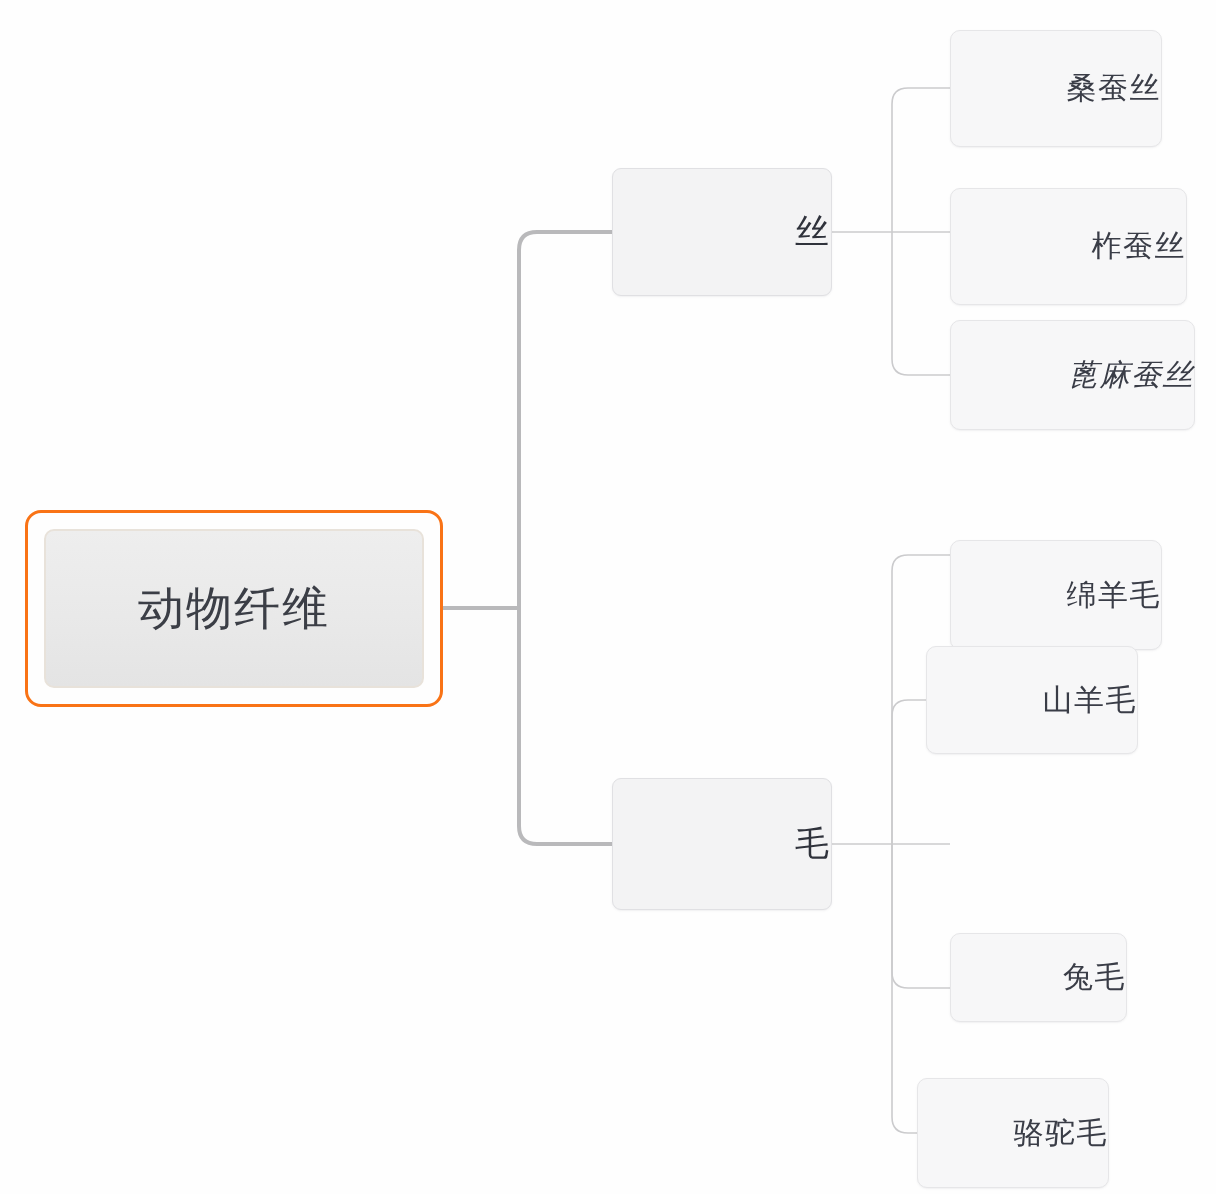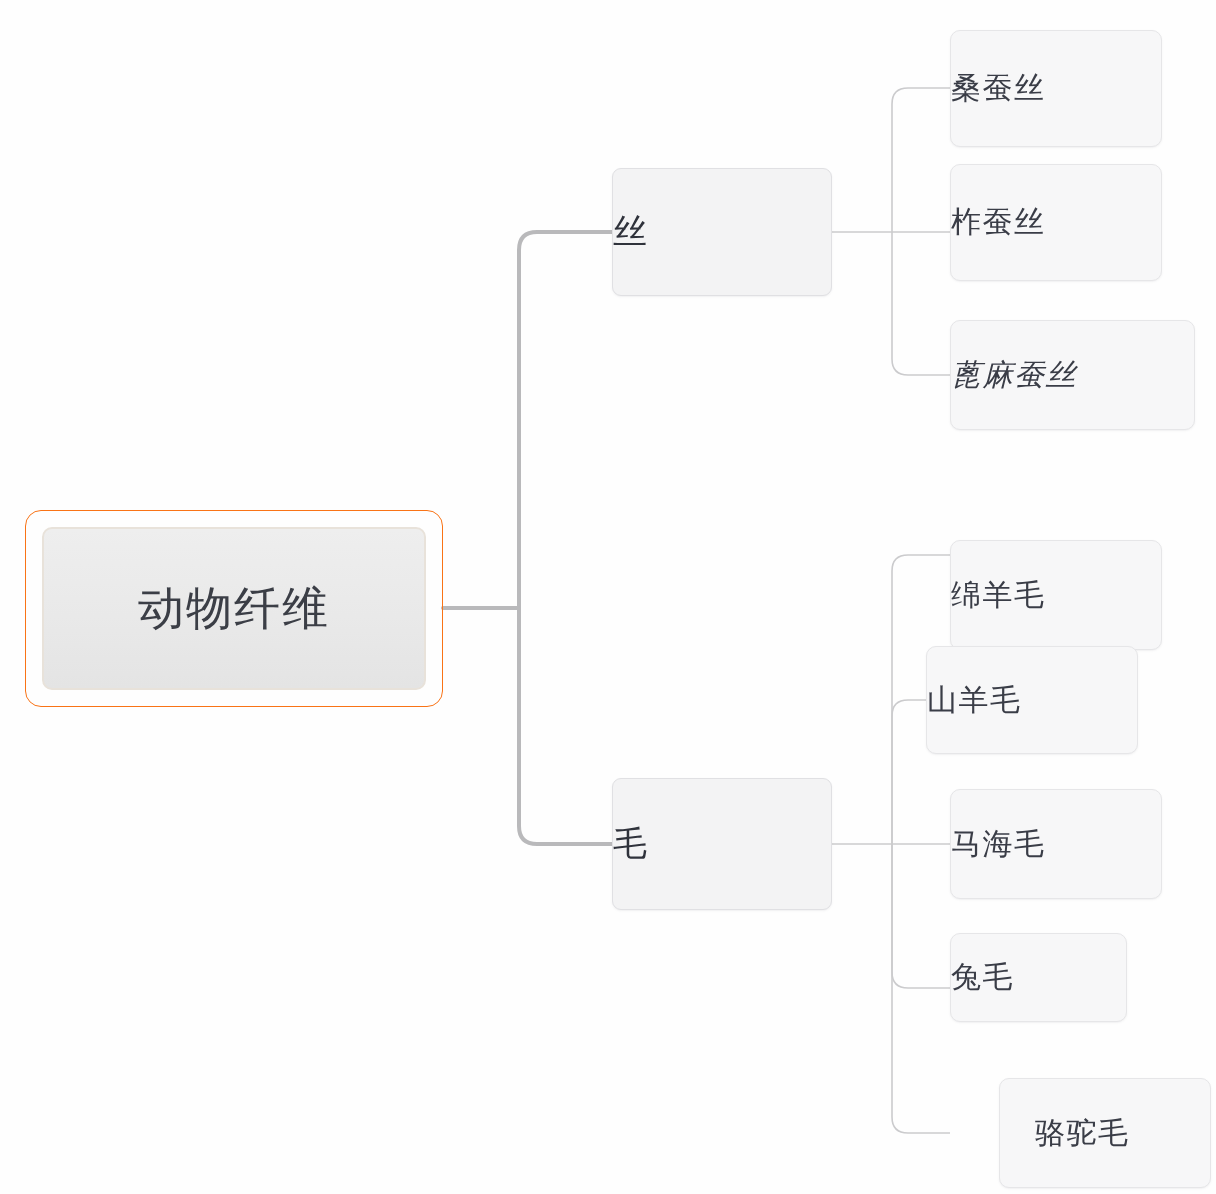--- a/index.html
+++ b/index.html
@@ -23,36 +23,36 @@
     top: 0;
     width: 1216px;
     height: 1194px;
     pointer-events: none;
   }
   .node {
     position: absolute;
     box-sizing: border-box;
     display: flex;
     align-items: center;
-    justify-content: flex-start;
+    justify-content: flex-end;
     text-align: center;
     color: #3a3d47;
     background: #f6f6f7;
     border: 1px solid #e3e3e5;
     border-radius: 10px;
     box-shadow: 0 1px 2px rgba(120,120,130,0.10);
     white-space: nowrap;
   }
   .node-label {
     display: block;
     letter-spacing: 1px;
   }
   
   .node.root {
-    border: 1px solid #f97316;
+    border: 3px solid #f97316;
     border-radius: 16px;
     background: transparent;
     box-shadow: none;
     padding: 16px;
   }
   .node.root .root-inner {
     width: 100%;
     height: 100%;
     box-sizing: border-box;
     display: flex;
@@ -124,40 +124,37 @@
     </div>
   </div>
 
   <div class="node branch" style="left:612px; top:168px; width:220px; height:128px;">
     <span class="node-label">丝</span>
   </div>
 
   <div class="node leaf" style="left:950px; top:30px; width:212px; height:117px;">
     <span class="node-label">桑蚕丝</span>
   </div>
-  <div class="node leaf" style="left:950px; top:164px; width:212px; height:117px;">
+  <div class="node leaf" style="left:950px; top:188px; width:237px; height:117px;">
     <span class="node-label">柞蚕丝</span>
   </div>
   <div class="node leaf" style="left:950px; top:320px; width:245px; height:110px;font-style:italic;">
     <span class="node-label">蓖麻蚕丝</span>
   </div>
 
   <div class="node branch" style="left:612px; top:778px; width:220px; height:132px;">
     <span class="node-label">毛</span>
   </div>
 
   <div class="node leaf" style="left:950px; top:500px; width:212px; height:110px;margin-top:40px;">
     <span class="node-label">绵羊毛</span>
   </div>
   <div class="node leaf" style="left:926px; top:646px; width:212px; height:108px;">
     <span class="node-label">山羊毛</span>
   </div>
-  <div class="node leaf" style="left:950px; top:789px; width:212px; height:110px;">
-    <span class="node-label">马海毛</span>
-  </div>
   <div class="node leaf" style="left:950px; top:933px; width:177px; height:89px;">
     <span class="node-label">兔毛</span>
   </div>
-  <div class="node leaf" style="left:999px; top:1078px; width:212px; height:110px;padding-left:35px;">
+  <div class="node leaf" style="left:917px; top:1078px; width:192px; height:110px;padding-left:35px;">
     <span class="node-label">骆驼毛</span>
   </div>
 
 </div>
 
 </body></html>

